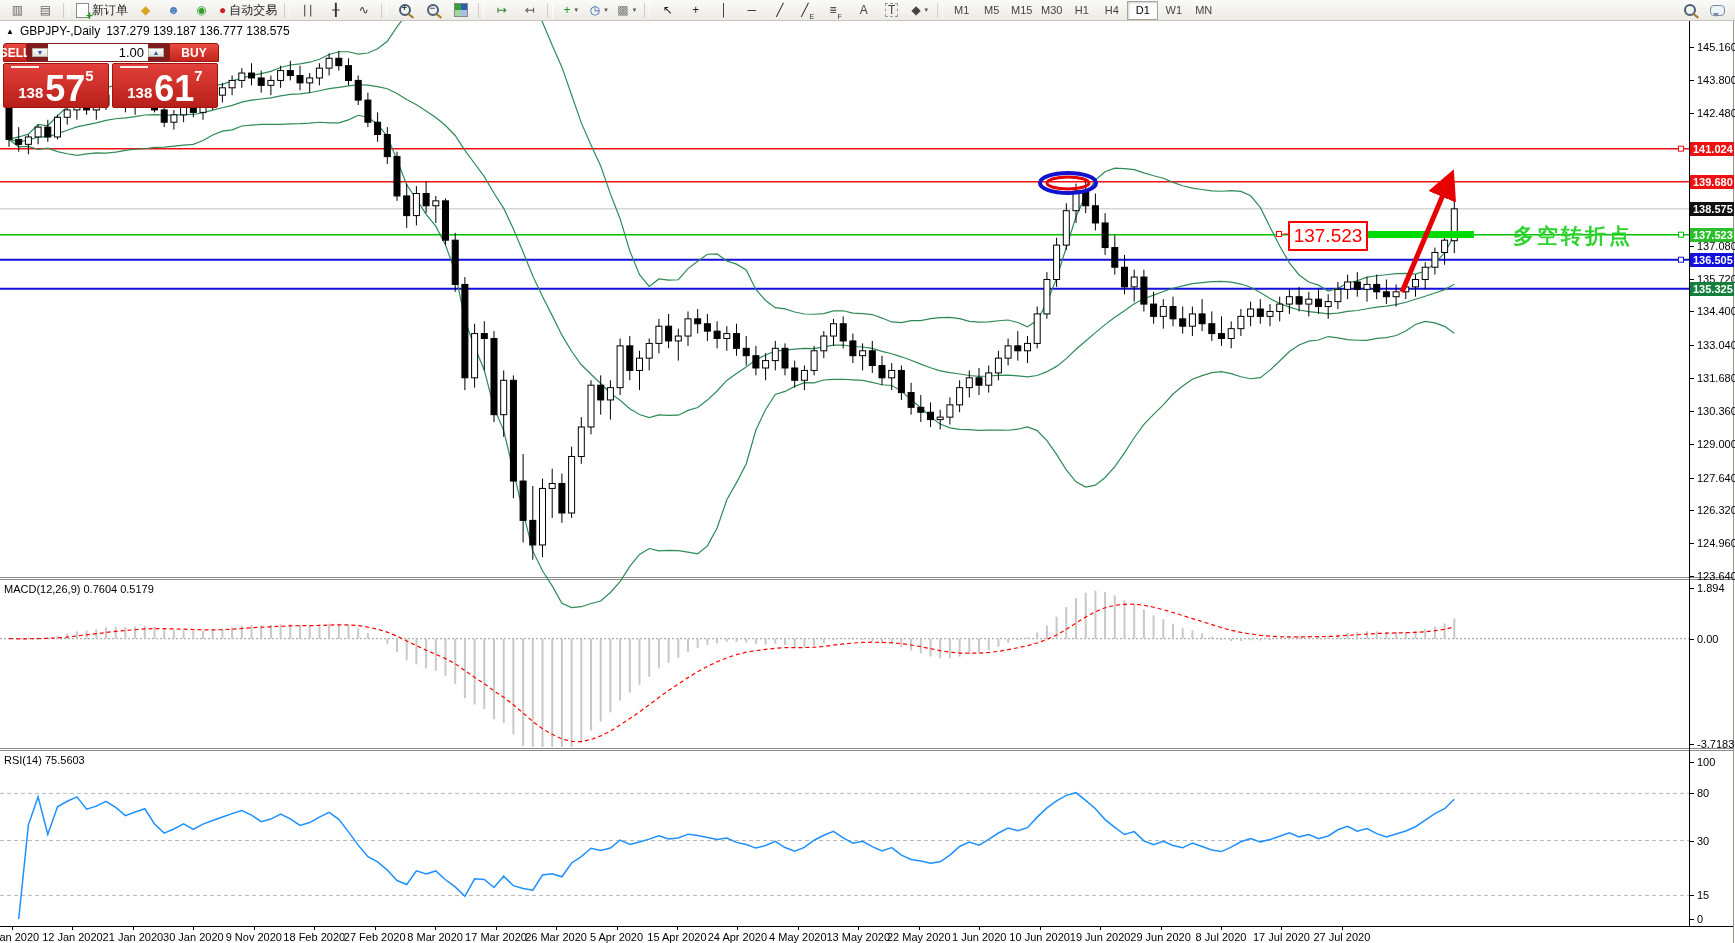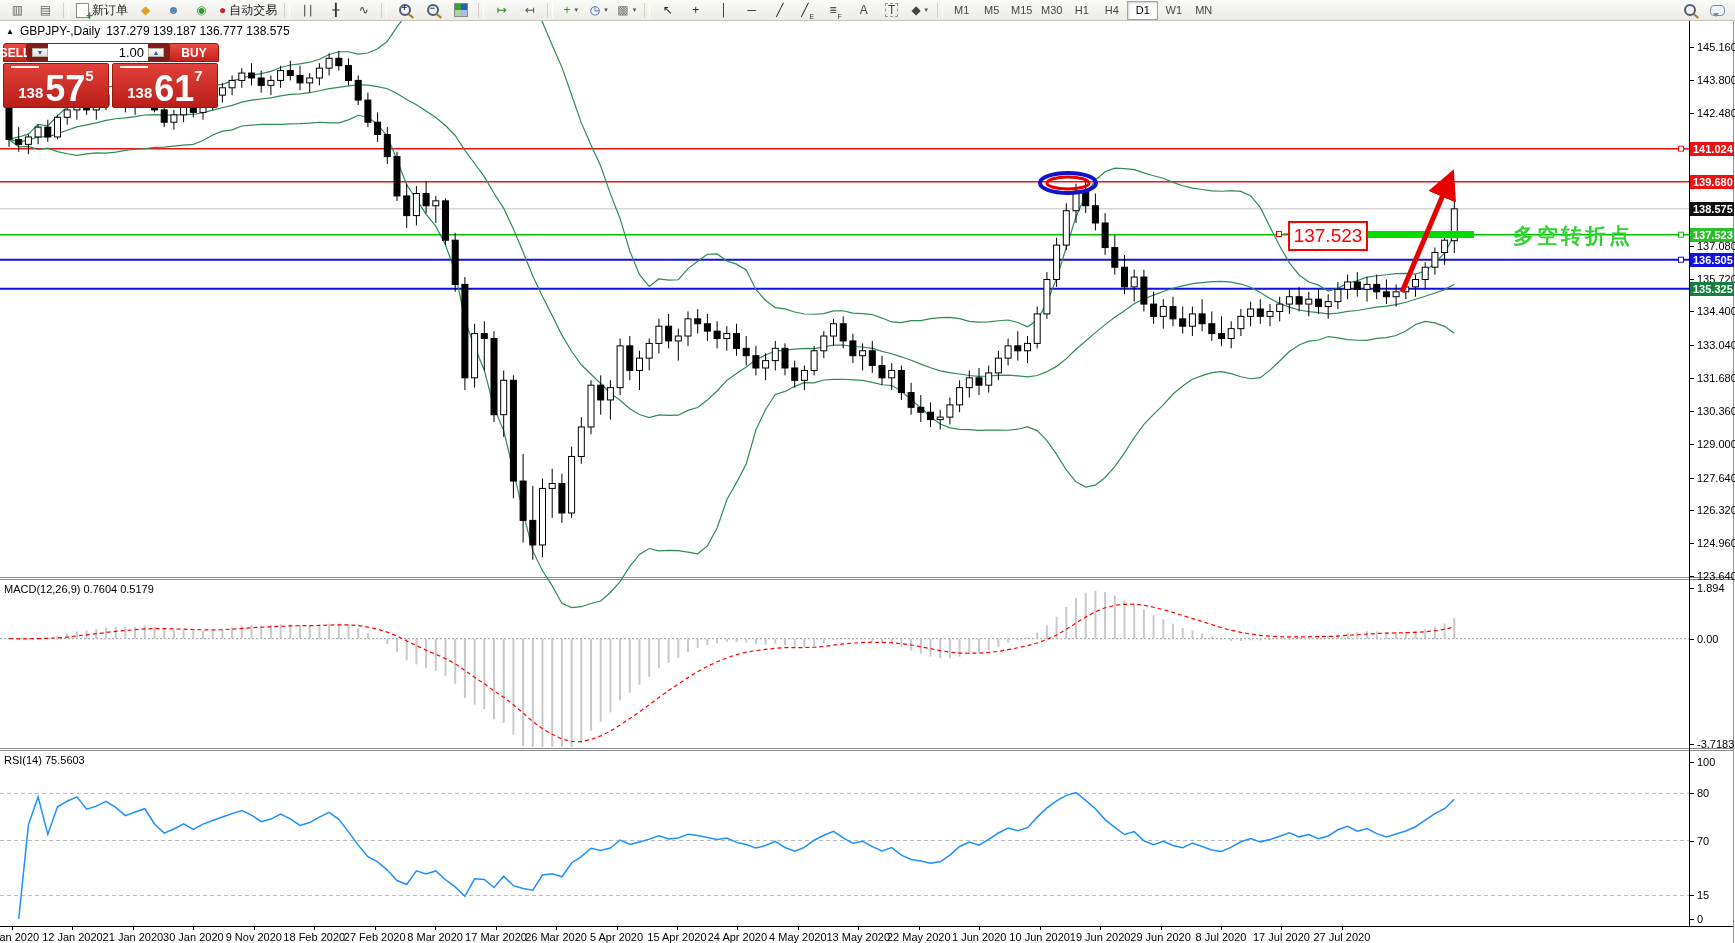--- a/index.html
+++ b/index.html
@@ -762,21 +762,21 @@
     <div class="tick" style="top: 588px;">1.894</div>
     <div class="tickmark" style="top: 588px;"></div>
     <div class="tick" style="top: 638.7px;">0.00</div>
     <div class="tickmark" style="top: 638.7px;"></div>
     <div class="tick" style="top: 744px;">-3.7183</div>
     <div class="tickmark" style="top: 744px;"></div>
     <div class="tick" style="top: 762px;">100</div>
     <div class="tickmark" style="top: 762px;"></div>
     <div class="tick" style="top: 793.4px;">80</div>
     <div class="tickmark" style="top: 793.4px;"></div>
-    <div class="tick" style="top: 840.5px;">70</div>
+    <div class="tick" style="top: 840.5px;">30</div>
     <div class="tickmark" style="top: 840.5px;"></div>
     <div class="tick" style="top: 895.45px;">15</div>
     <div class="tickmark" style="top: 895.45px;"></div>
     <div class="tick" style="top: 919px;">0</div>
     <div class="tickmark" style="top: 919px;"></div>
     <div class="date" style="left: 12px;">2 Jan 2020</div>
     <div class="dtick" style="left: 12px;"></div>
     <div class="date" style="left: 72.45px;">12 Jan 2020</div>
     <div class="dtick" style="left: 72.45px;"></div>
     <div class="date" style="left: 132.9px;">21 Jan 2020</div>

